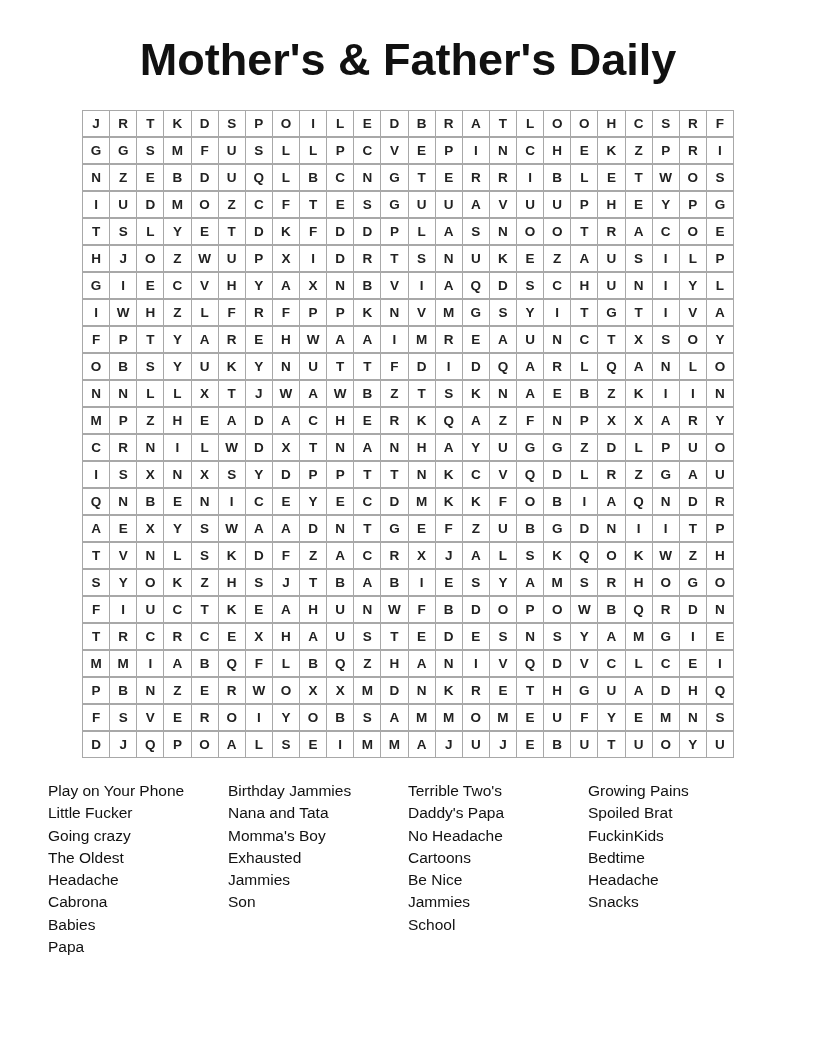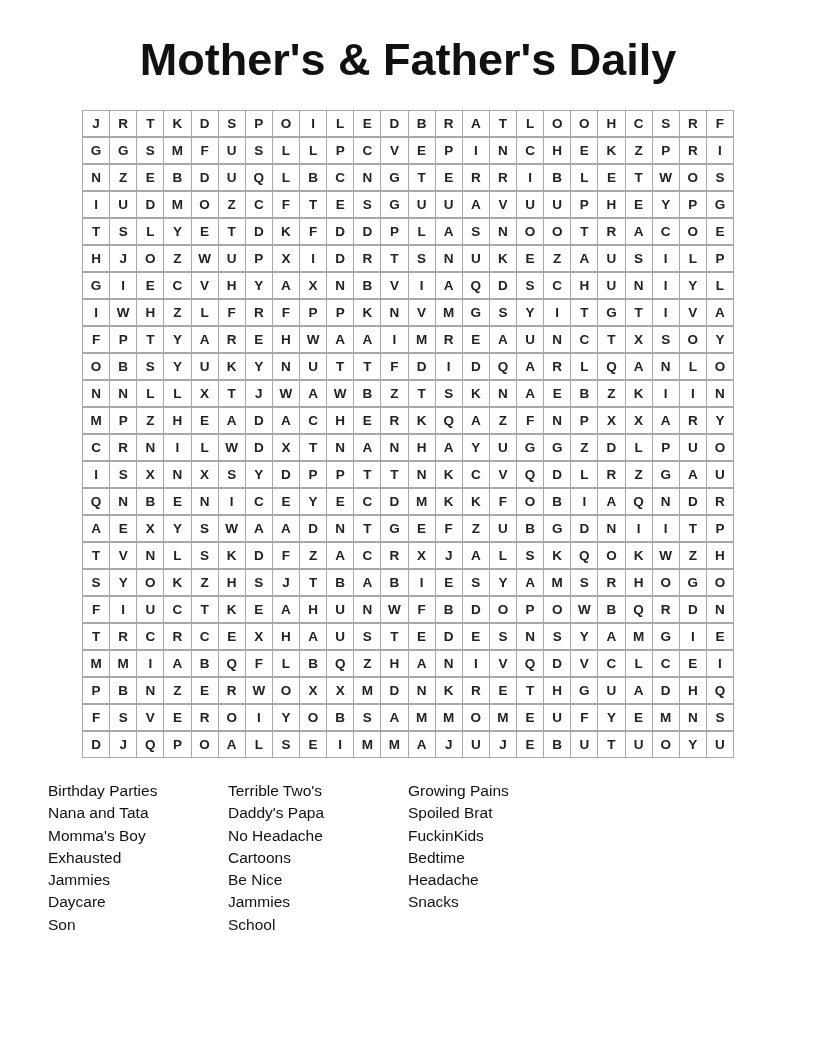--- a/index.html
+++ b/index.html
@@ -693,26 +693,35 @@
         <div class="grid-cell" style="border-color: rgb(168, 168, 168);">T</div>
         <div class="grid-cell" style="border-color: rgb(168, 168, 168);">U</div>
         <div class="grid-cell" style="border-color: rgb(168, 168, 168);">O</div>
         <div class="grid-cell" style="border-color: rgb(168, 168, 168);">Y</div>
         <div class="grid-cell" style="border-color: rgb(168, 168, 168);">U</div>
       </div>
     </div>
 
   <div class="word-list">
       <div class="word-col">
-        <div class="word-item">Birthday Parties</div>
+        <div class="word-item">Play on Your Phone</div>
+        <div class="word-item">Little Fucker</div>
+        <div class="word-item">Going crazy</div>
+        <div class="word-item">The Oldest</div>
+        <div class="word-item">Headache</div>
+        <div class="word-item">Cabrona</div>
+        <div class="word-item">Babies</div>
+        <div class="word-item">Papa</div>
+      </div>
+      <div class="word-col">
+        <div class="word-item">Birthday Jammies</div>
         <div class="word-item">Nana and Tata</div>
         <div class="word-item">Momma's Boy</div>
         <div class="word-item">Exhausted</div>
         <div class="word-item">Jammies</div>
-        <div class="word-item">Daycare</div>
         <div class="word-item">Son</div>
       </div>
       <div class="word-col">
         <div class="word-item">Terrible Two's</div>
         <div class="word-item">Daddy's Papa</div>
         <div class="word-item">No Headache</div>
         <div class="word-item">Cartoons</div>
         <div class="word-item">Be Nice</div>
         <div class="word-item">Jammies</div>
         <div class="word-item">School</div>

